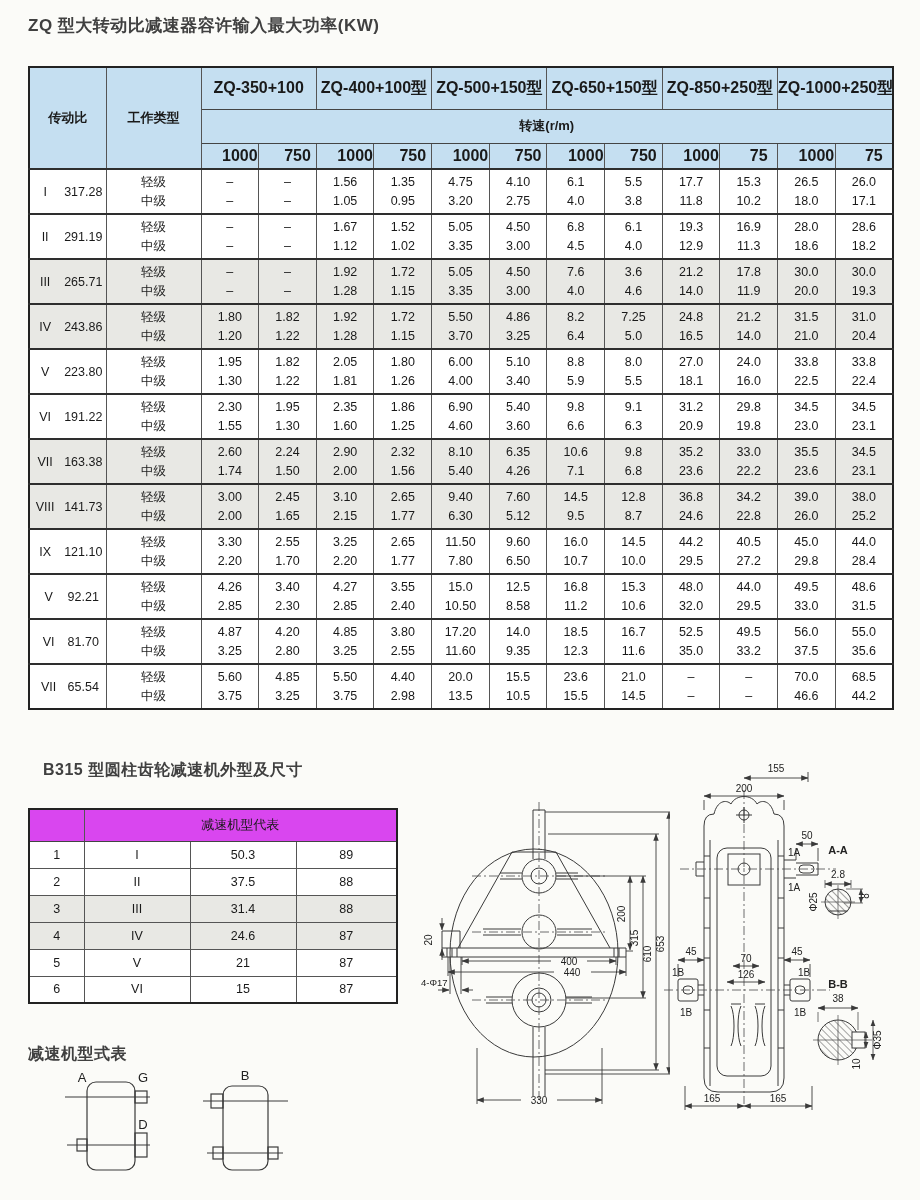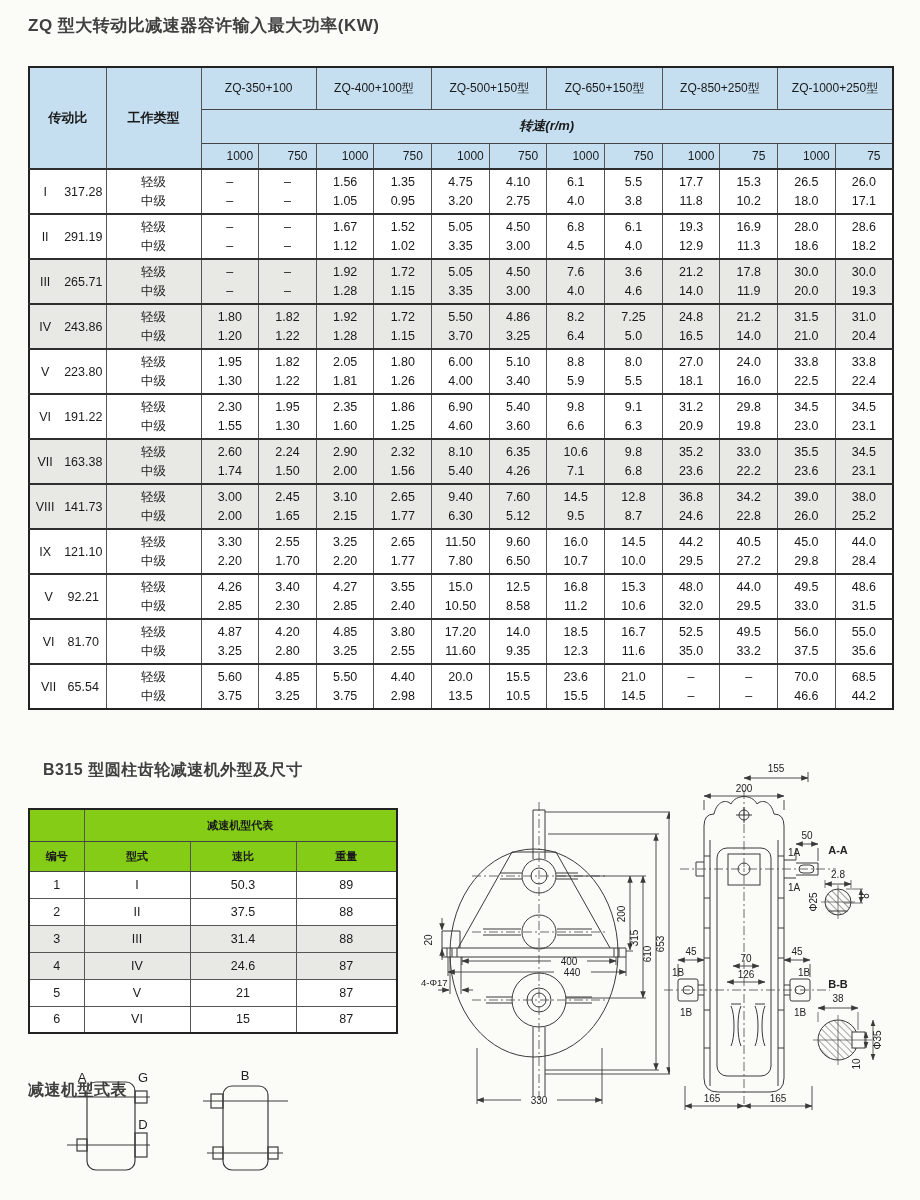--- a/index.html
+++ b/index.html
@@ -6,50 +6,50 @@
 html,body { margin:0; padding:0; }
 body {
   width:920px; height:1200px; position:relative;
   background:#fbfbf8;
   font-family:"Liberation Sans","DejaVu Sans",sans-serif;
   color:#1a1a1a;
 }
 .title { position:absolute; font-weight:bold; color:#404040; letter-spacing:.5px; }
 #title1 { left:28px; top:14px; font-size:17px; }
 #title2 { left:43px; top:760px; font-size:16px; }
-#title3 { left:28px; top:1044px; font-size:16px;margin-top:36px; }
+#title3 { left:28px; top:1044px; font-size:16px; }
 
 table { border-collapse:collapse; table-layout:fixed; background:#fff; }
 
 
 .main-table { position:absolute; left:28px; top:66px; width:866px; border:2px solid #222; }
 .main-table th, .main-table td {
   border:1px solid #555; text-align:center; vertical-align:middle; padding:0;
   overflow:hidden; white-space:nowrap;
 }
-.main-table thead th { background:#c5dff1; font-weight:normal; font-size:12px; border-bottom:1px solid #444; }
+.main-table thead th { background:#c5dff1; font-weight:bold; font-size:16px; border-bottom:1px solid #444; }
 .main-table thead .cn { font-weight:bold; font-size:13px; }
 .main-table thead tr:nth-child(1) th { height:42px; }
-.main-table thead tr:nth-child(2) th { height:34px;font-style:italic; }
+.main-table thead tr:nth-child(2) th { height:34px; }
 .main-table thead tr:nth-child(3) th { height:26px;padding-left:20px; }
 .main-table tbody tr { height:45px; }
 .main-table tbody td { font-size:12.5px; border-top:2px solid #2e2e2e; }
 .main-table tbody tr.gray td { background:#e8e8e4; }
 .cell-line { height:19px; line-height:19px; }
 .ratio-wrap { display:flex; align-items:center; justify-content:center; gap:7px; }
 .ratio-wrap .numeral { display:inline-block; min-width:24px; text-align:center; }
 .wt-line { height:19px; line-height:19px; font-size:12.5px; }
 
 
 .b315-table { position:absolute; left:28px; top:808px; width:368px; border:2px solid #222; }
 .b315-table th, .b315-table td {
   border:1px solid #555; text-align:center; vertical-align:middle; padding:0;
   font-size:12.5px; white-space:nowrap;
 }
-.b315-table thead th { background:#84cc16; font-weight:bold; font-size:11px; border-bottom:1px solid #444; }
+.b315-table thead th { background:#d946ef; font-weight:normal; font-size:13px; border-bottom:1px solid #444; }
 .b315-table thead tr:nth-child(1) th { height:32px; }
 .b315-table thead tr:nth-child(2) th { height:30px; }
 .b315-table tbody tr { height:27px; }
 .b315-table tbody td { border-top:1px solid #333; }
 .b315-table tbody tr.gray td { background:#e8e8e4; }
 
 
 svg.drawing { position:absolute; }
 svg.drawing text { font-size:10px; fill:#222; font-family:"Liberation Sans","DejaVu Sans",sans-serif; }
 svg.drawing text.small { font-size:9.5px; }
@@ -838,26 +838,20 @@
     <col style="width:55px">
       <col style="width:106px">
       <col style="width:106px">
       <col style="width:101px">
   </colgroup>
   <thead>
     <tr>
       <th></th>
       <th colspan="3">减速机型代表</th>
     </tr>
-    <tr>
-      <th>编号</th>
-      <th>型式</th>
-      <th>速比</th>
-      <th>重量</th>
-    </tr>
   </thead>
   <tbody>
       <tr>
         <td>1</td>
         <td>I</td>
         <td>50.3</td>
         <td>89</td>
       </tr>
       <tr>
         <td>2</td>

